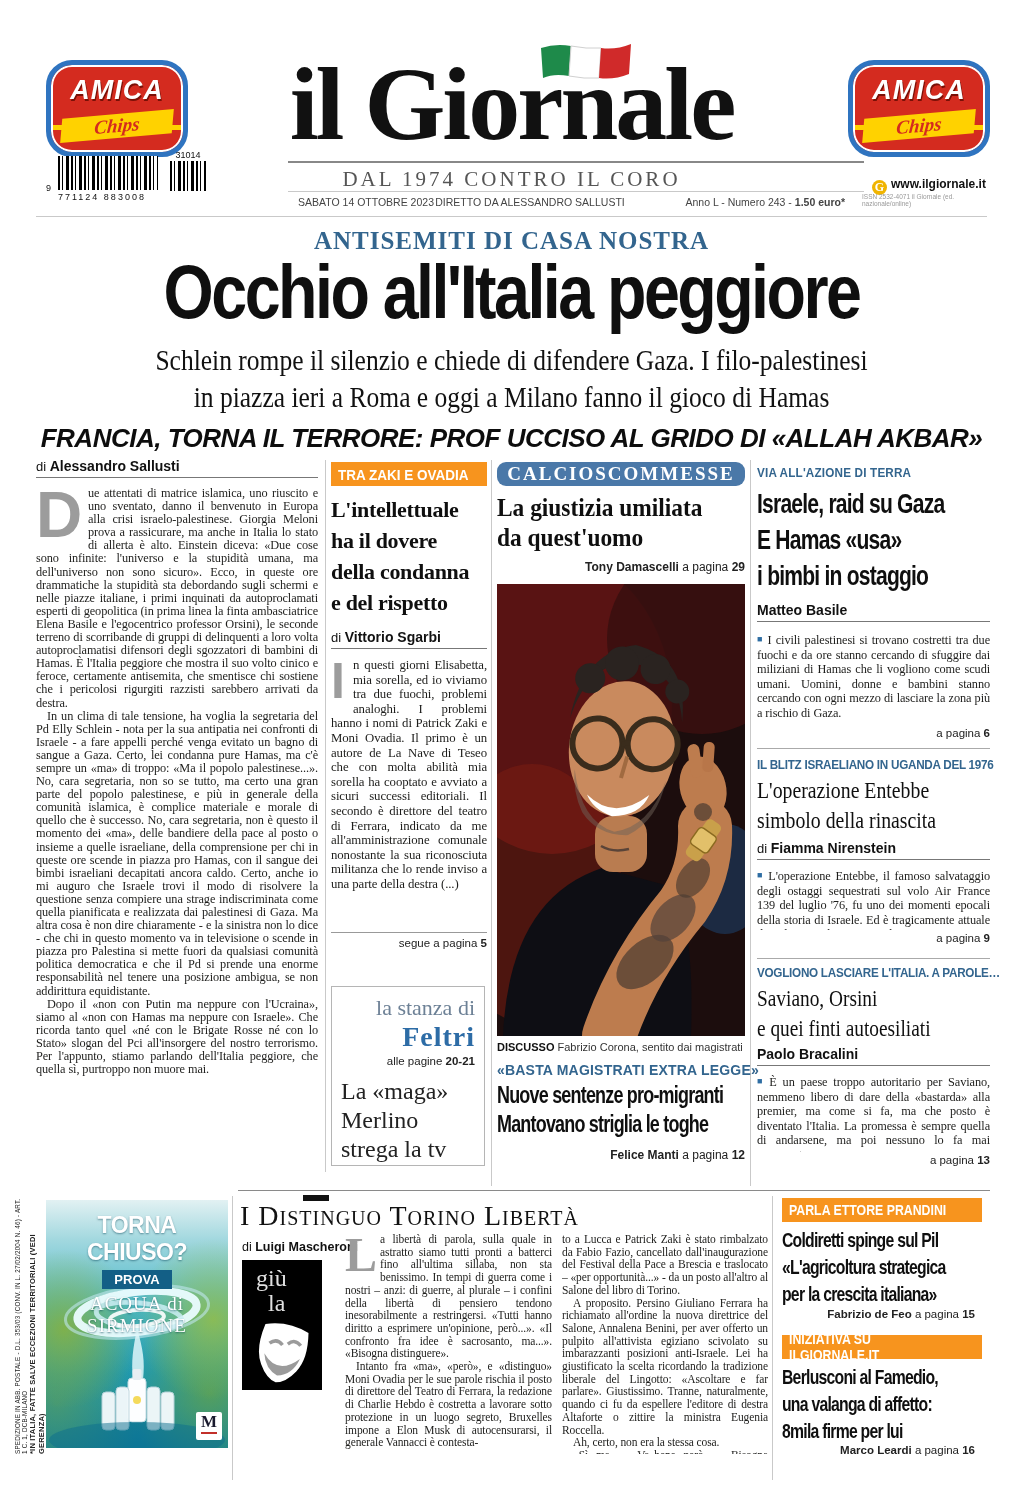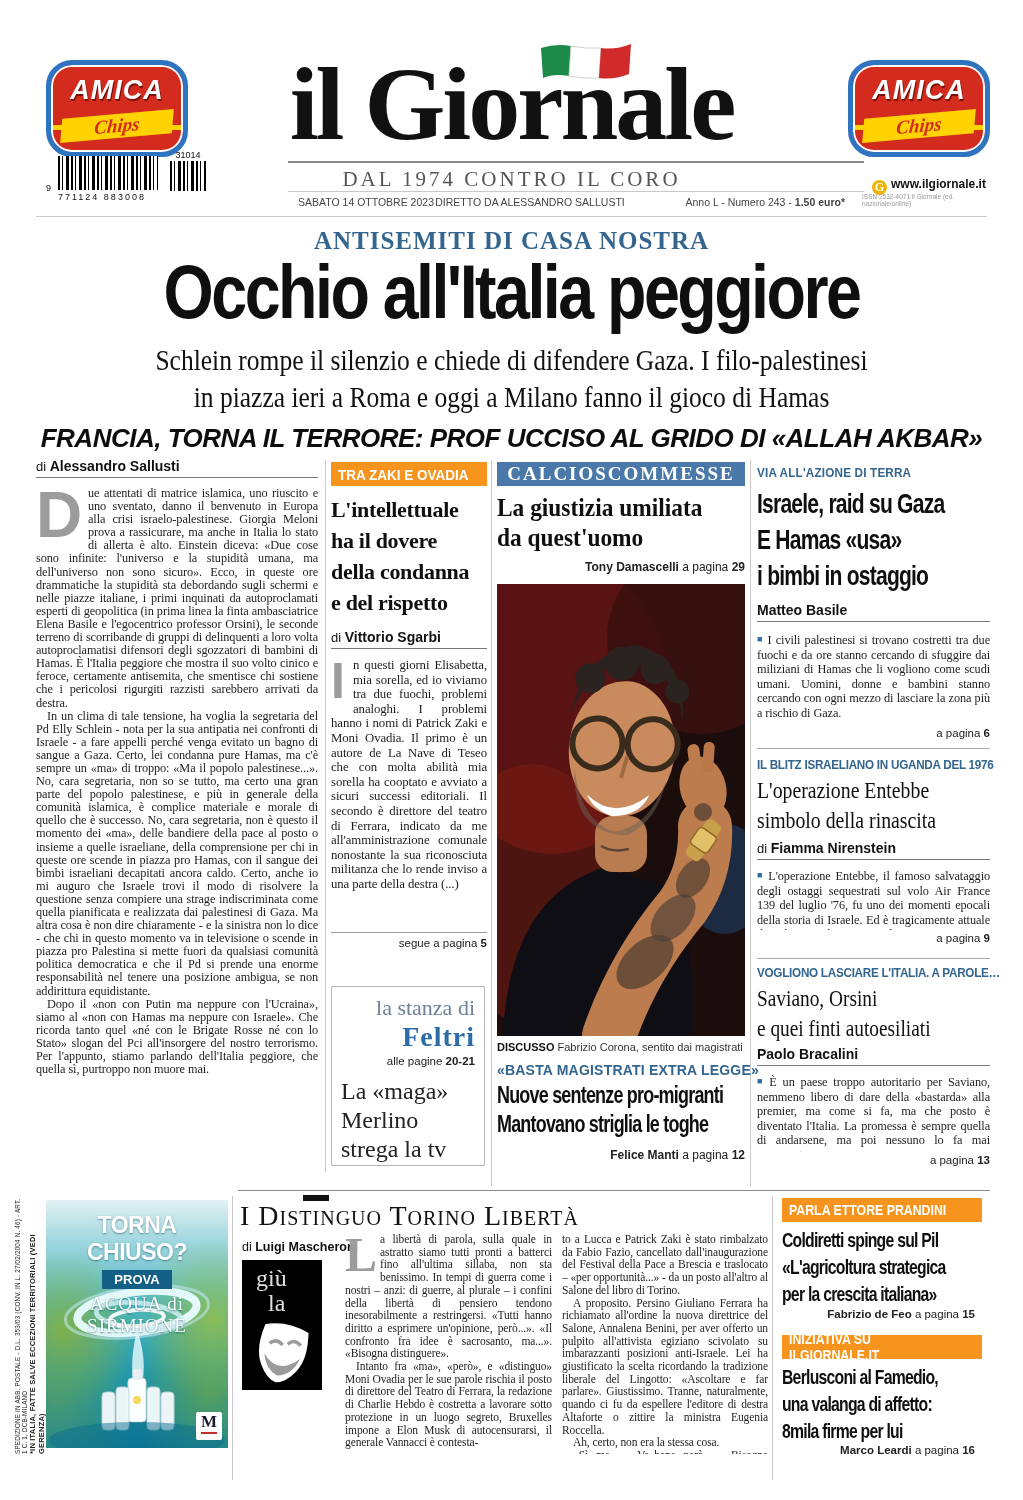--- a/index.html
+++ b/index.html
@@ -126,21 +126,21 @@
     <div class="serif rt" style="font-size:22px;color:#6d8196;">la stanza di</div>
     <div class="serif rt" style="font-size:28px;font-weight:bold;color:#2d6ca6;letter-spacing:1px;">Feltri</div>
     <div class="pg" style="margin-top:2px;">
       <span>alle pagine </span><b>20-21</b>
     </div>
     <div class="serif prel" style="margin-top:10px;font-size:24px;line-height:29px;color:#222;">La «maga»
 Merlino
 strega la tv</div>
   </div>
 
-  <div class="abs ctr" style="left:497px;top:462px;width:248px;height:24px;background:#4a78a8;color:#fff;font-family:'Liberation Serif',serif;font-weight:bold;font-size:19px;line-height:24px;letter-spacing:2px;">CALCIOSCOMMESSE</div>
+  <div class="abs ctr" style="left:497px;top:462px;width:248px;height:24px;background:#4a78a8;color:#fff;font-family:'Liberation Serif',serif;font-weight:bold;font-size:19px;line-height:24px;letter-spacing:2px;border-radius:9px;">CALCIOSCOMMESSE</div>
   <div class="abs headline-serif prel cx90" style="left:497px;top:493px;font-size:26px;line-height:30px;">La giustizia umiliata
 da quest'uomo</div>
   <div class="abs pg" style="left:497px;top:560px;width:248px;font-size:12px;">
     <b>Tony Damascelli</b>&nbsp;<span>a pagina </span><b>29</b>
   </div>
 
   <svg class="abs" style="left:497px;top:584px;" width="248" height="452" viewBox="0 0 248 452" role="img">
     <rect width="248" height="452" fill="#1c0d0d"></rect>
     <ellipse cx="55" cy="120" rx="120" ry="150" fill="#6e1616" opacity=".75"></ellipse>
     <ellipse cx="205" cy="55" rx="95" ry="95" fill="#3a0f0f" opacity=".9"></ellipse>

